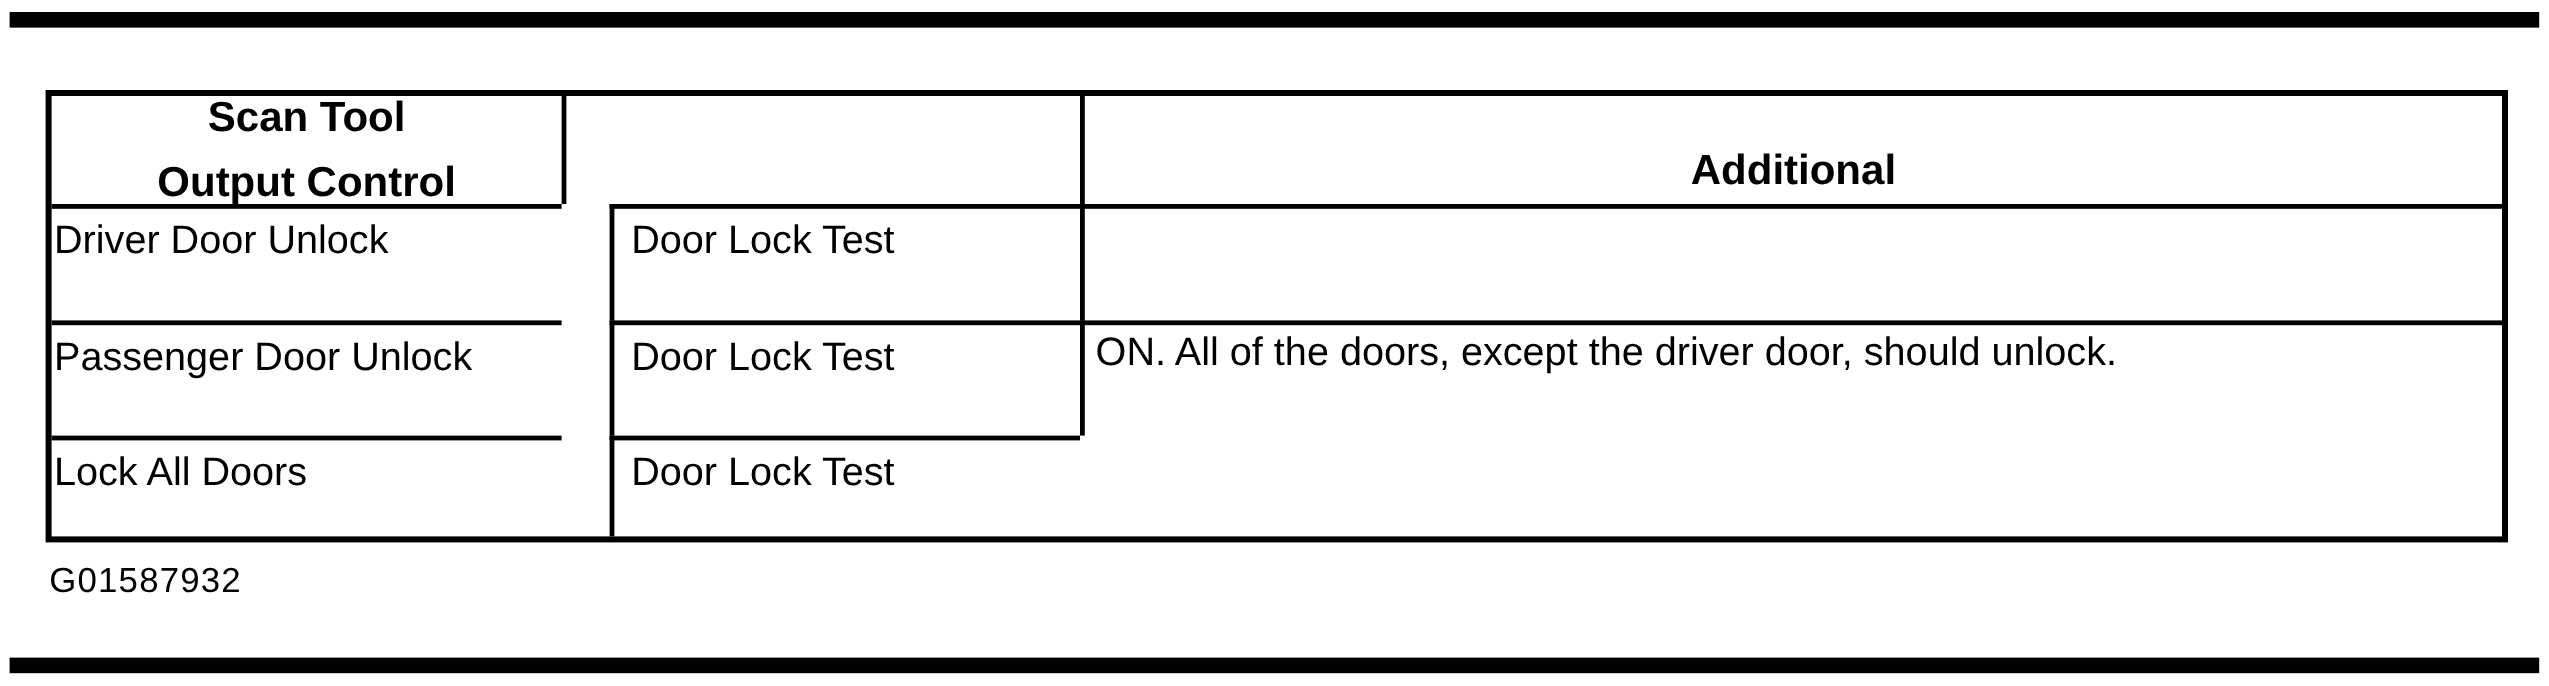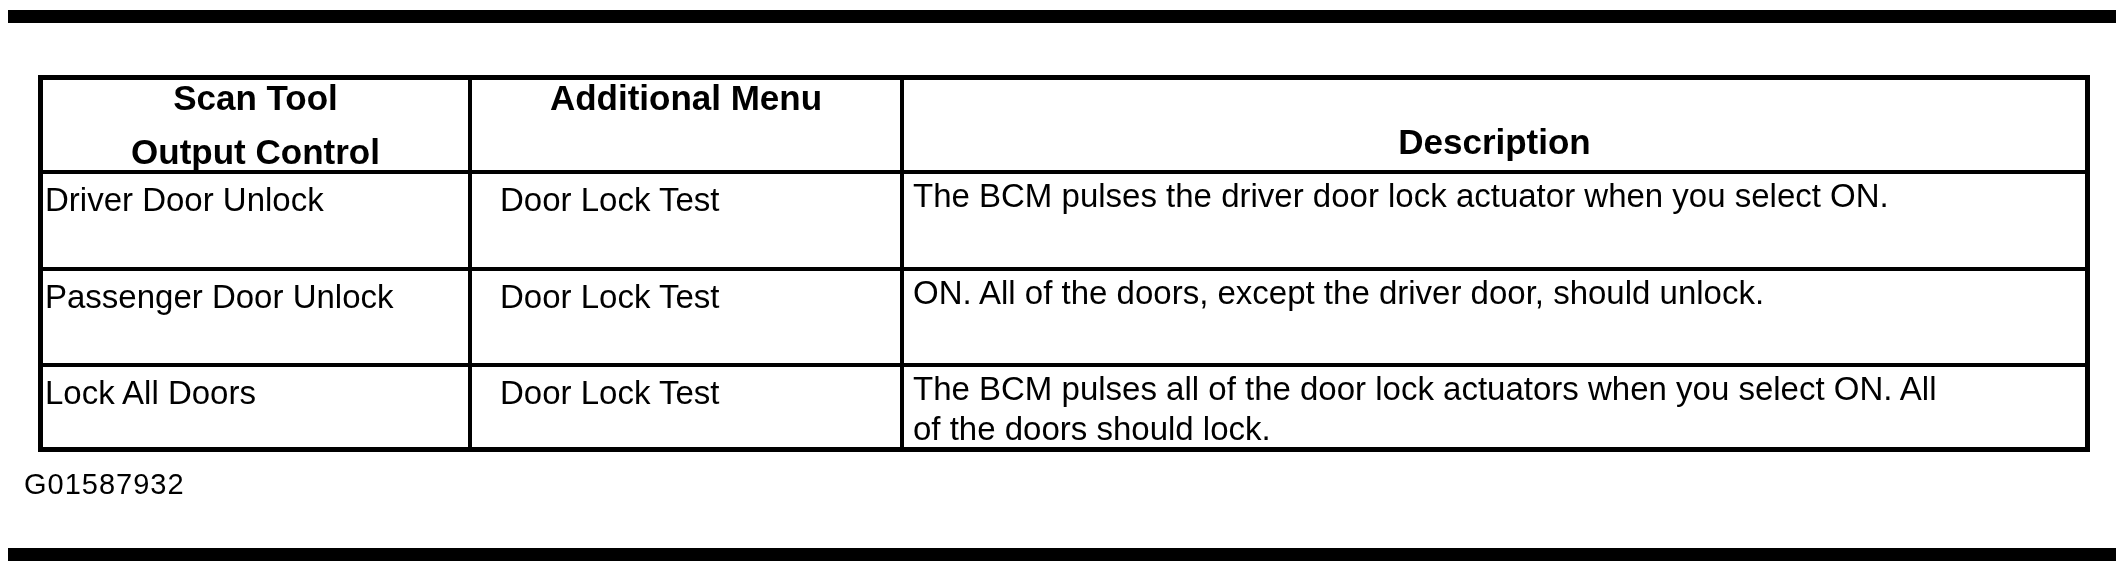--- a/index.html
+++ b/index.html
@@ -56,78 +56,72 @@
     font-size: 35px;
     line-height: 36px;
     text-align: center;
     align-items: center;
   }
   .cell.header.col3 {
     justify-content: flex-end;
     padding-bottom: 10px;
   }
   .cell.body.col1 { padding-left: 2px; padding-top: 6px; }
-  .cell.body.col2 { padding-left: 28px; padding-top: 6px; }
+  .cell.body.col2 { padding-left: 14px; padding-top: 6px; margin-left: 40px; }
   .cell.body.col3 { padding-left: 9px; padding-right: 4px; padding-top: 2px; }
   .desc-line { white-space: nowrap; }
 
   .figure-id {
     position: absolute;
-    left: 24px;
+    left: 41px;
     top: 468px;
     font-size: 29px;
     letter-spacing: 1px;
   }
 </style>
 </head>
 <body>
 
 <div class="scan-bar top"></div>
 
 <div class="doc-table">
 
   <div class="cell header col1">
     <span>Scan Tool</span>
     <span>Output Control</span>
   </div>
   <div class="cell header col2">
-    <span>Additional Menu</span>
   </div>
   <div class="cell header col3">
-    <span>Description</span>
+    <span>Additional</span>
   </div>
 
   <div class="cell body col1 r1">
     <span>Driver Door Unlock</span>
   </div>
   <div class="cell body col2 r1">
     <span>Door Lock Test</span>
   </div>
   <div class="cell body col3 r1">
-    <div class="desc-line">The BCM pulses the driver door lock actuator when you select ON.</div>
   </div>
 
   <div class="cell body col1 r2">
     <span>Passenger Door Unlock</span>
   </div>
   <div class="cell body col2 r2">
     <span>Door Lock Test</span>
   </div>
   <div class="cell body col3 r2">
     <div class="desc-line">ON. All of the doors, except the driver door, should unlock.</div>
   </div>
 
   <div class="cell body col1 r3">
     <span>Lock All Doors</span>
   </div>
   <div class="cell body col2 r3">
     <span>Door Lock Test</span>
   </div>
-  <div class="cell body col3 r3">
-    <div class="desc-line">The BCM pulses all of the door lock actuators when you select ON. All</div>
-    <div class="desc-line">of the doors should lock.</div>
-  </div>
 
 </div>
 
 <div class="figure-id">G01587932</div>
 
 <div class="scan-bar bottom"></div>
 
 </body></html>

